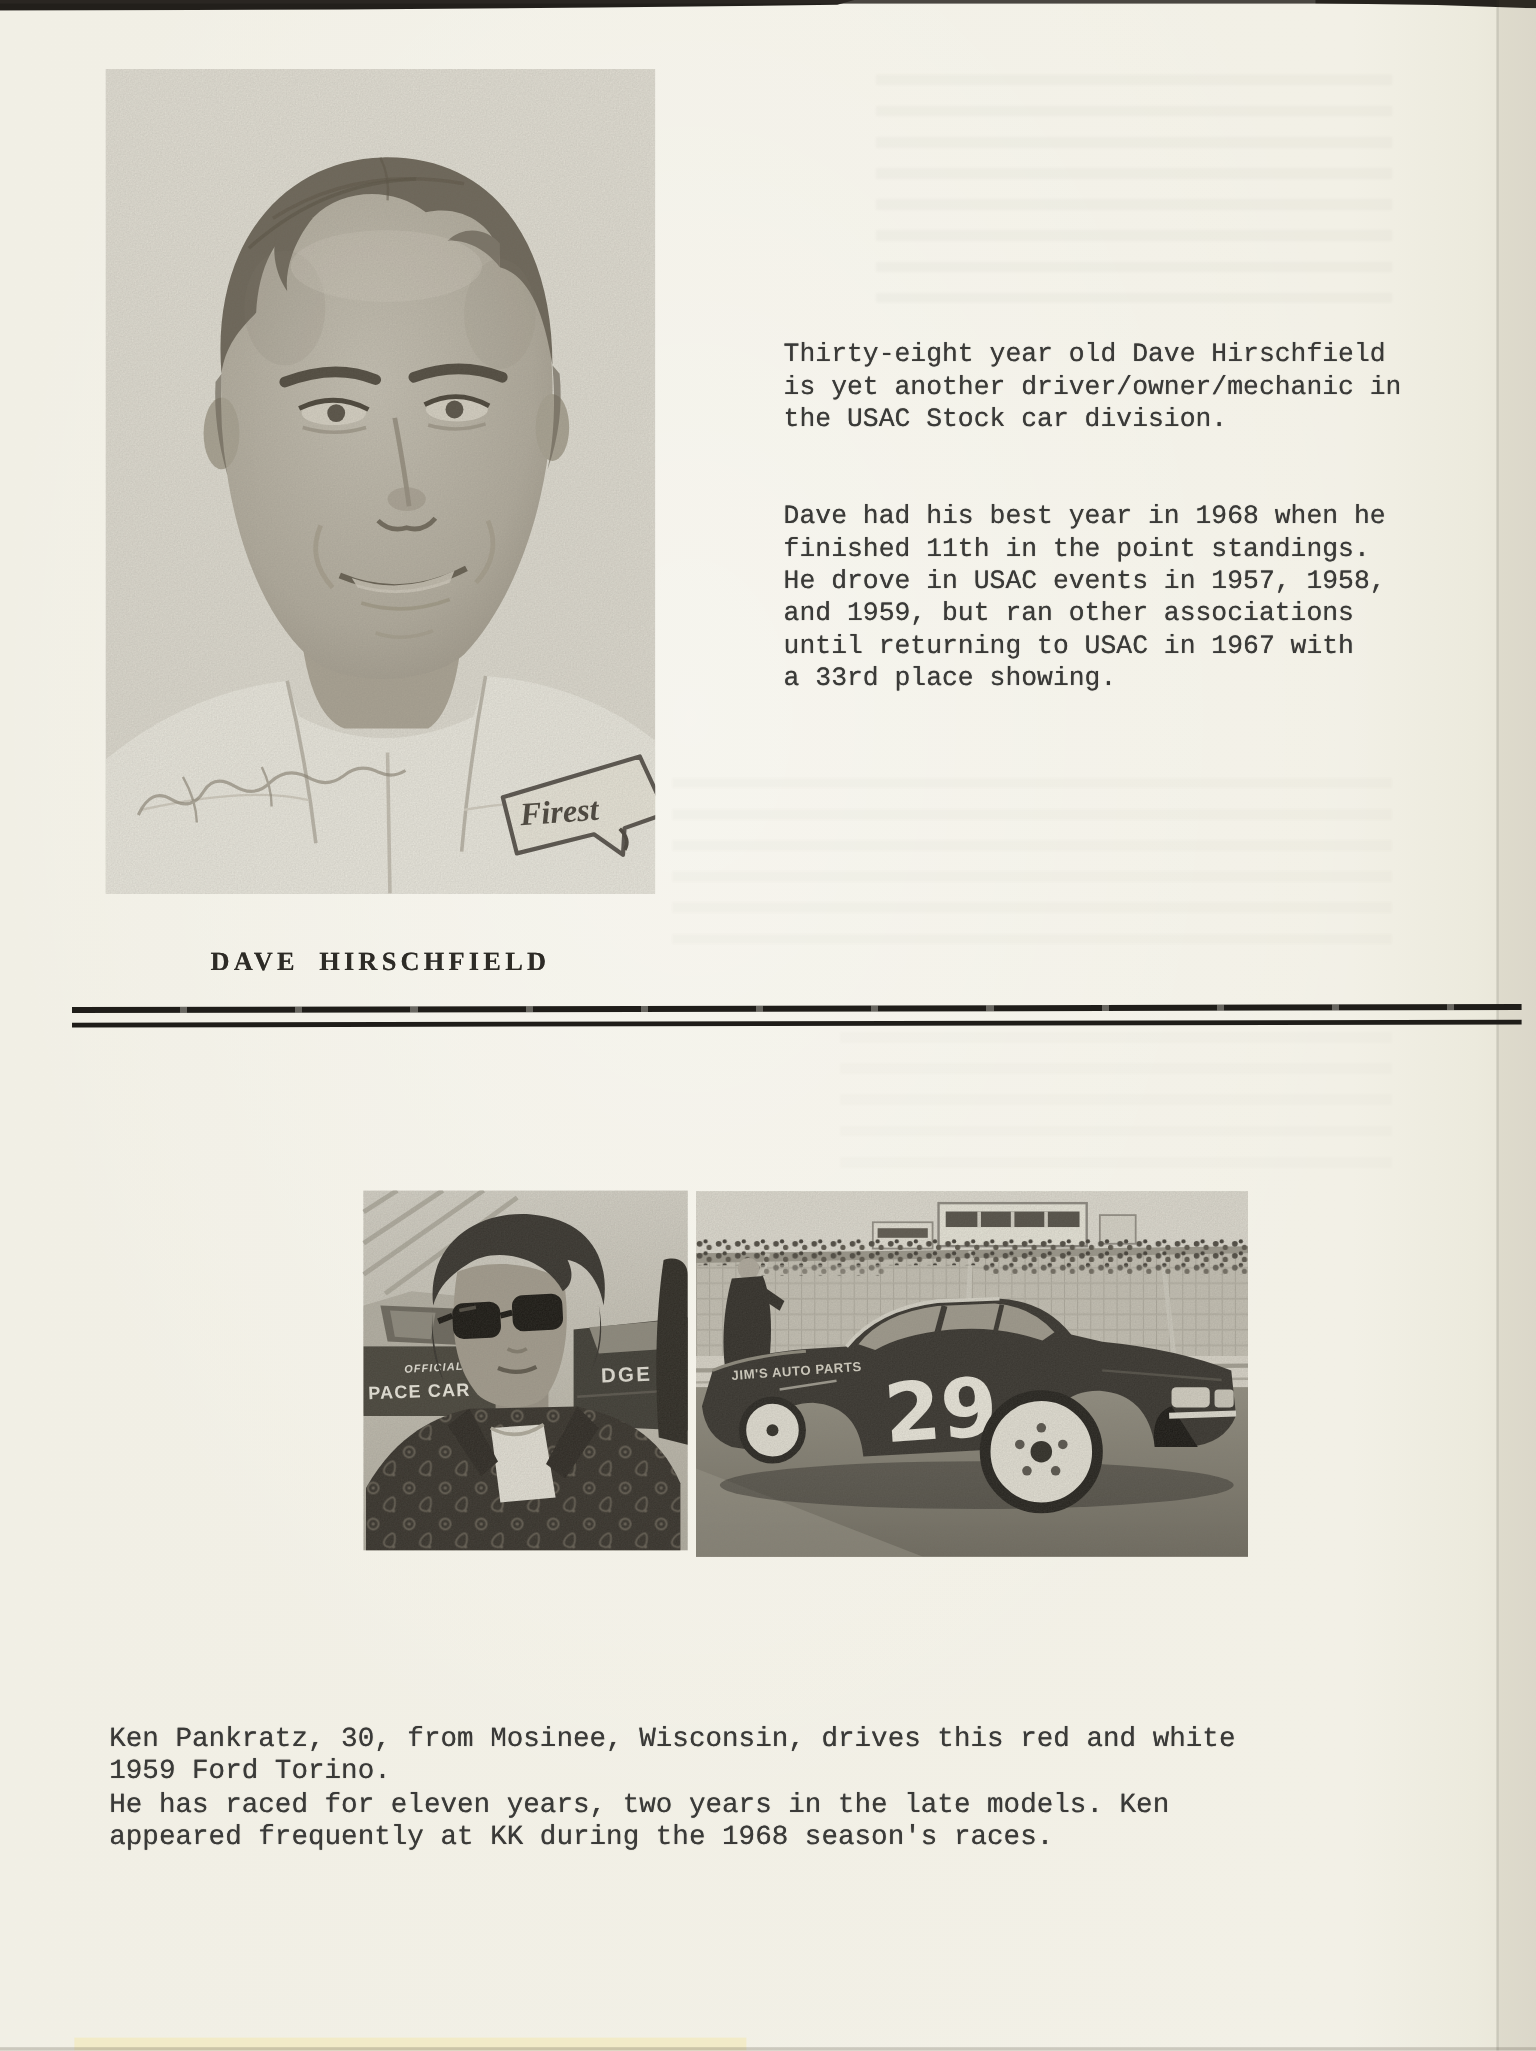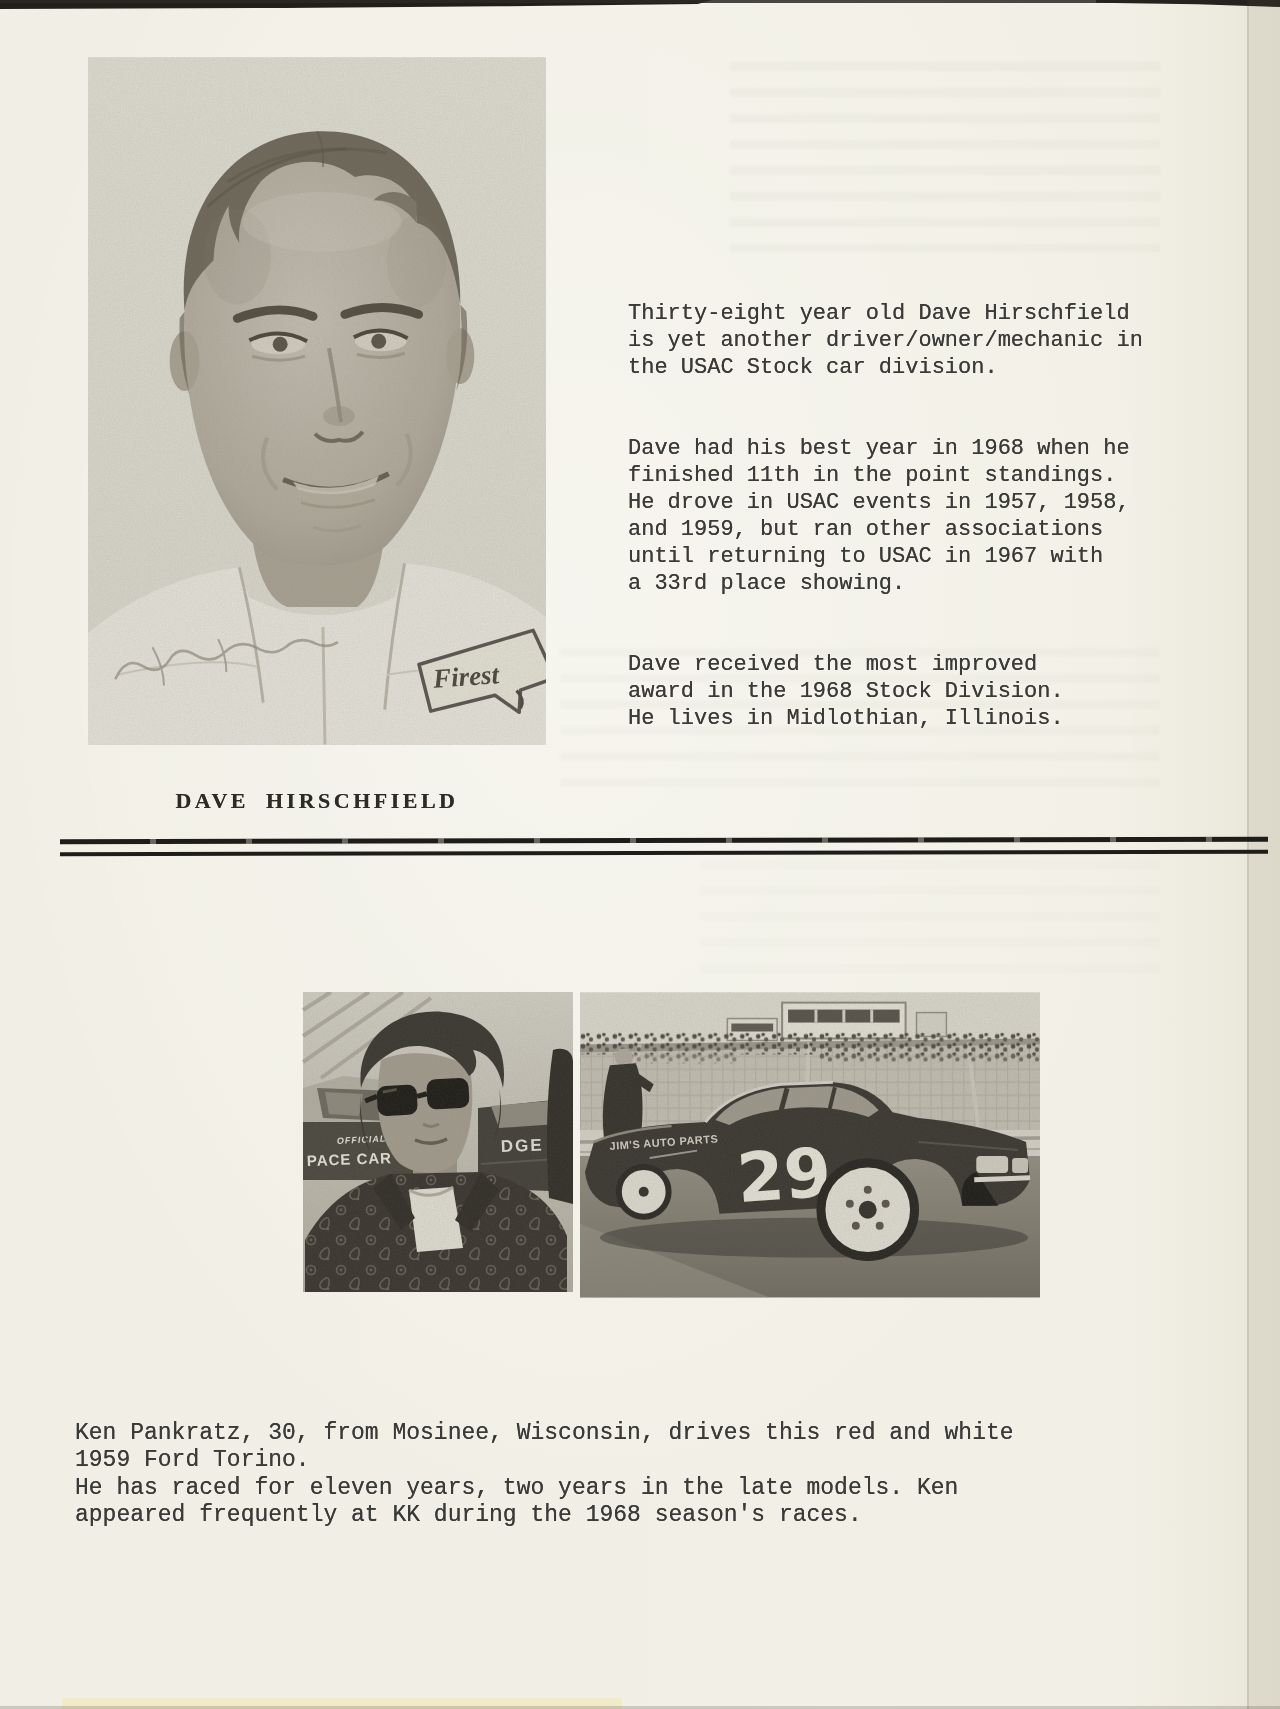--- a/index.html
+++ b/index.html
@@ -168,33 +168,30 @@
         <text x="14" y="45" font-family="Liberation Serif, serif" font-style="italic" font-weight="700" font-size="27" fill="#474239" transform="rotate(3 14 45)">Firest</text>
         <path d="M96,58 q8,10 2,18" stroke="#474239" stroke-width="3" fill="none"></path>
       </g>
 
       <rect width="460" height="690" filter="url(#grain1)" opacity=".22"></rect>
     </svg>
   </div>
 
   <div class="caption">DAVE HIRSCHFIELD</div>
 
-  <div class="typed col-right" style="top:273px;">
+  <div class="typed col-right" style="top:255px;margin-left:25px;">
     <p>Thirty-eight year old Dave Hirschfield
 is yet another driver/owner/mechanic in
 the USAC Stock car division.</p>
     <p>Dave had his best year in 1968 when he
 finished 11th in the point standings.
 He drove in USAC events in 1957, 1958,
 and 1959, but ran other associations
 until returning to USAC in 1967 with
 a 33rd place showing.</p>
-    <p>Dave received the most improved
-award in the 1968 Stock Division.
-He lives in Midlothian, Illinois.</p>
   </div>
 
   <div class="divider"></div>
 
   <div class="photo" style="left:302px;top:992px;width:272px;height:300px;">
     <svg width="272" height="300" viewBox="0 0 270 300">
       <defs>
         <linearGradient id="bgG2" x1="0" y1="0" x2="0" y2="1">
           <stop offset="0%" stop-color="#d8d5ca"></stop>
             <stop offset="60%" stop-color="#c3bfb2"></stop>
@@ -367,19 +364,19 @@
           <line x1="396" y1="188" x2="452" y2="186" stroke="#e3e0d4" stroke-width="5"></line>
           <line x1="340" y1="150" x2="440" y2="158" stroke="#57534a" stroke-width="2" opacity=".8"></line>
         </g>
       </g>
 
       <rect width="462" height="306" filter="url(#grain3)" opacity=".24"></rect>
     </svg>
   </div>
 
   <div class="typed bottom-text">
-    <p style="margin:0">Ken Pankratz, 30, from Mosinee, Wisconsin, drives this red and white
+    <p style="margin:16px">Ken Pankratz, 30, from Mosinee, Wisconsin, drives this red and white
 1959 Ford Torino.
 He has raced for eleven years, two years in the late models. Ken
 appeared frequently at KK during the 1968 season's races.</p>
   </div>
 
 </div>
 
 </body></html>

